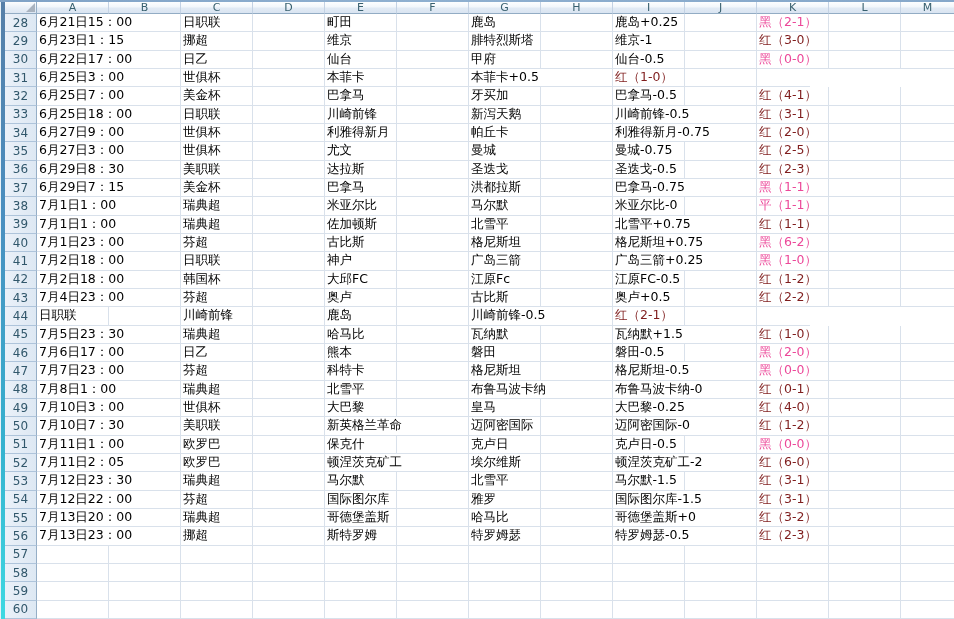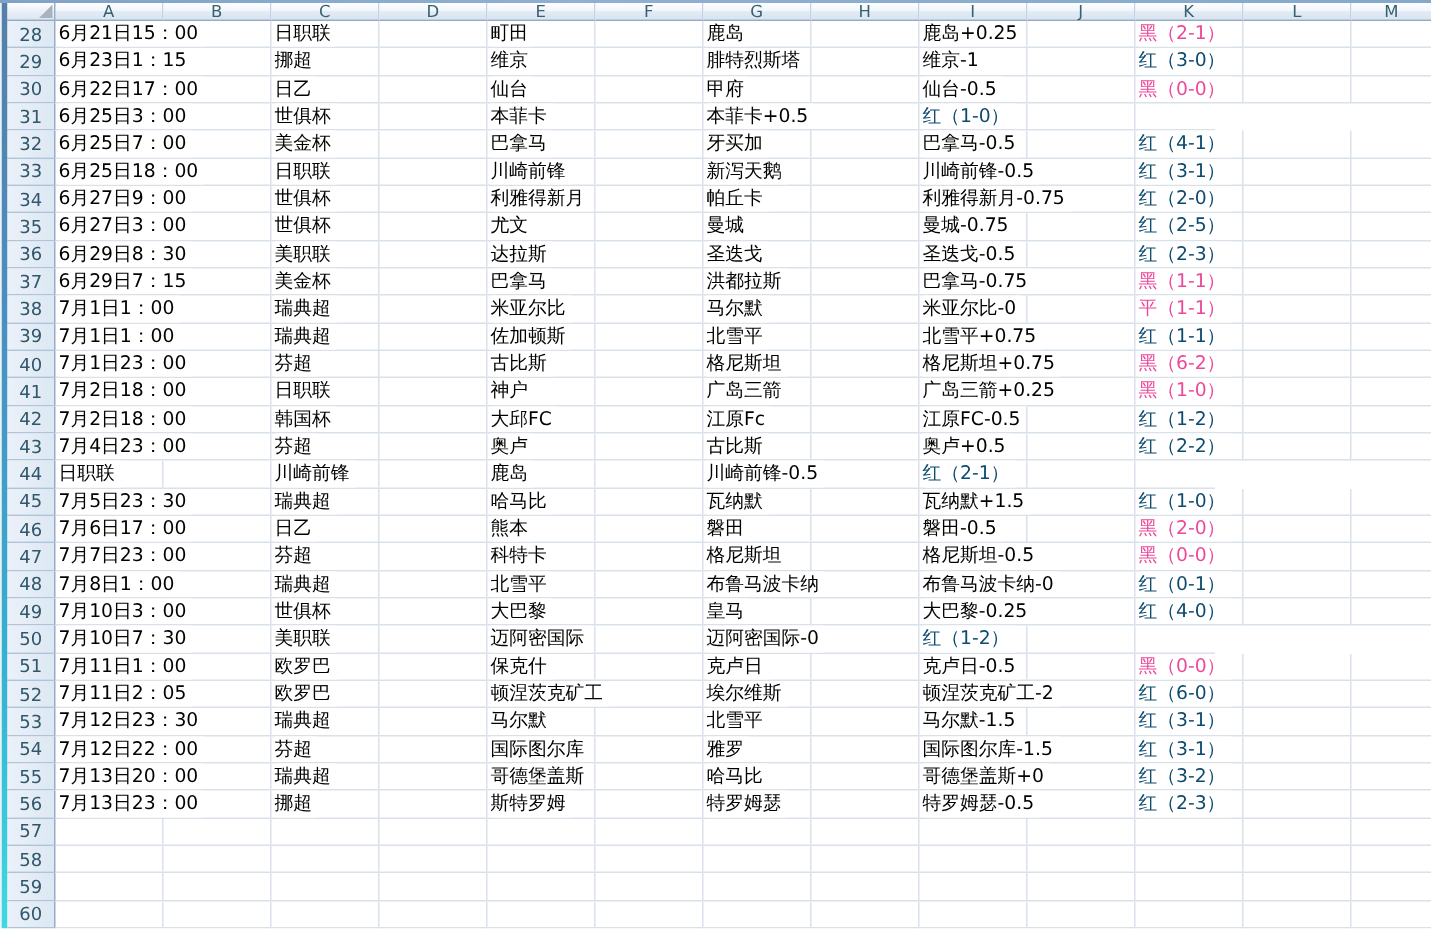--- a/index.html
+++ b/index.html
@@ -48,21 +48,21 @@
   .cell.w53  { width: 53px; border-right: none; }
 
   
   .pair::before { content: ""; position: absolute; left: 71px; top: 0; bottom: 0; width: 1px;
                   background: #d9e1eb; z-index: 0; }
 
   .txt { position: relative; z-index: 1; display: inline-flex; align-items: center;
          height: 100%; background: #fff; padding-right: 4px; white-space: nowrap; }
   .ab .txt { min-width: 76px; }
 
-  .txt.res-red { color: #0c4a6e; }
+  .txt.res-red { color: #7f1d1d; }
   .txt.res-black { color: #ec4899; }
 </style>
 </head>
 <body>
 
 <div class="window">
   <div class="top-edge"></div>
   <div class="left-strip"></div>
 
   <div class="sheet">
@@ -679,20 +679,23 @@
             <span>50</span>
           </div>
     <div class="cell w144 pair ab">
             <span class="txt">7月10日7：30</span>
           </div>
     <div class="cell w72">
             <span class="txt">美职联</span>
           </div>
     <div class="cell w72"></div>
     <div class="cell w144 pair">
+            <span class="txt">新英格兰革命</span>
+          </div>
+    <div class="cell w144 pair">
             <span class="txt">迈阿密国际</span>
           </div>
     <div class="cell w144 pair">
             <span class="txt">迈阿密国际-0</span>
           </div>
     <div class="cell w72">
             <span class="txt result res-red">红（1-2）</span>
           </div>
     <div class="cell w72"></div>
     <div class="cell w53"></div>

